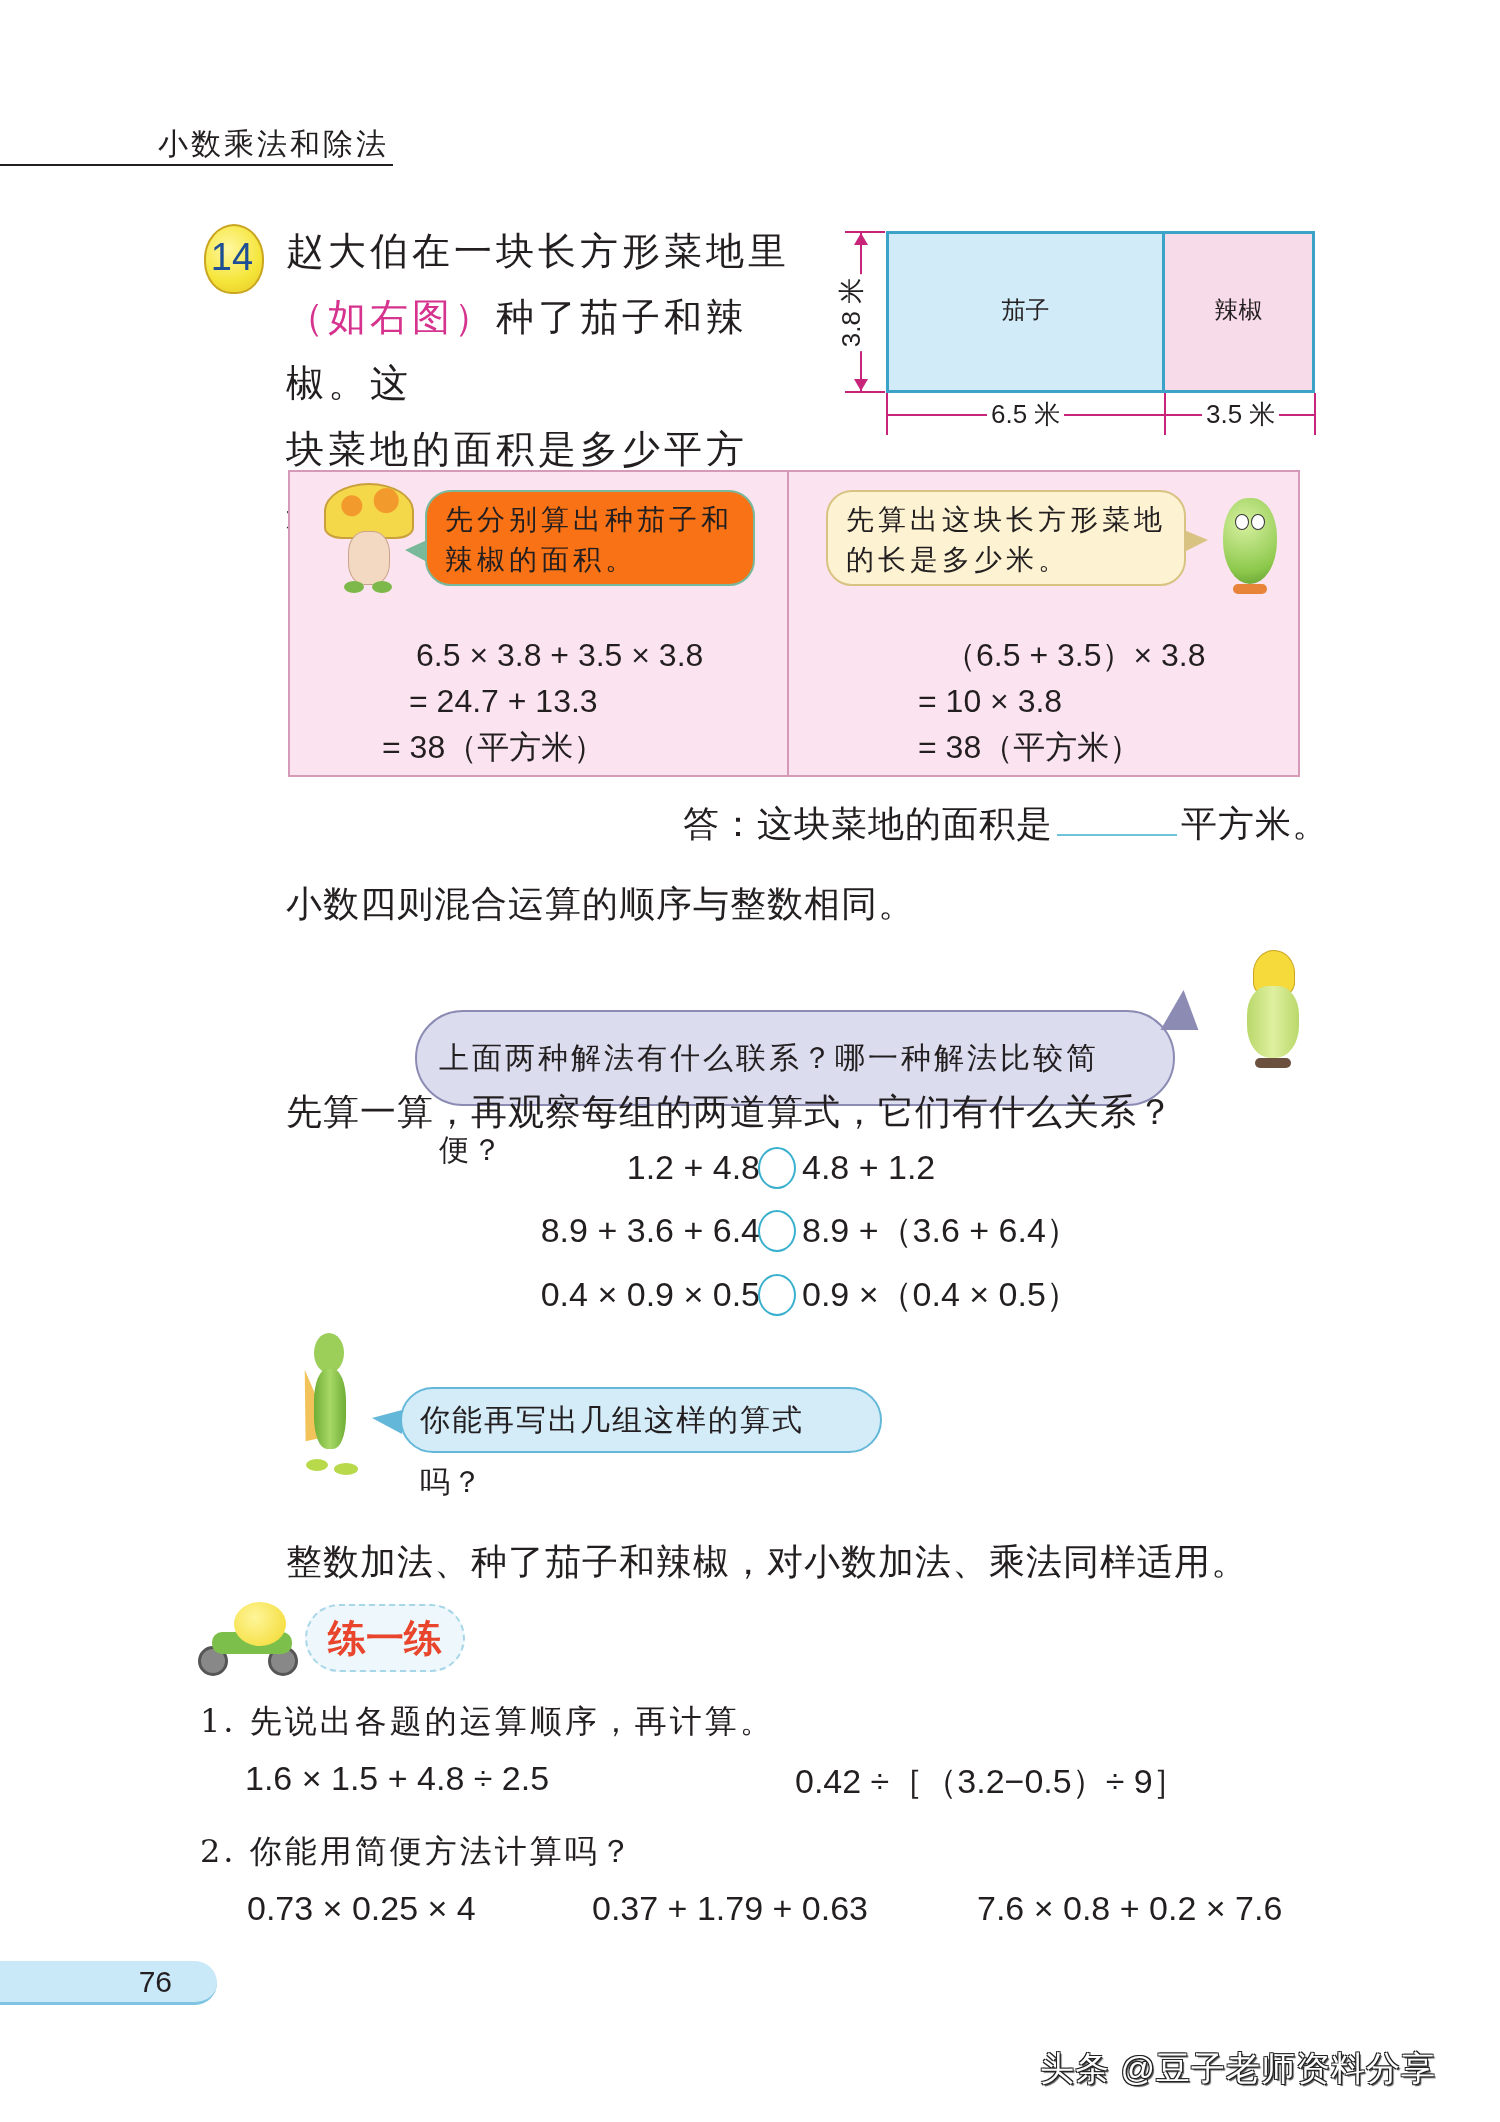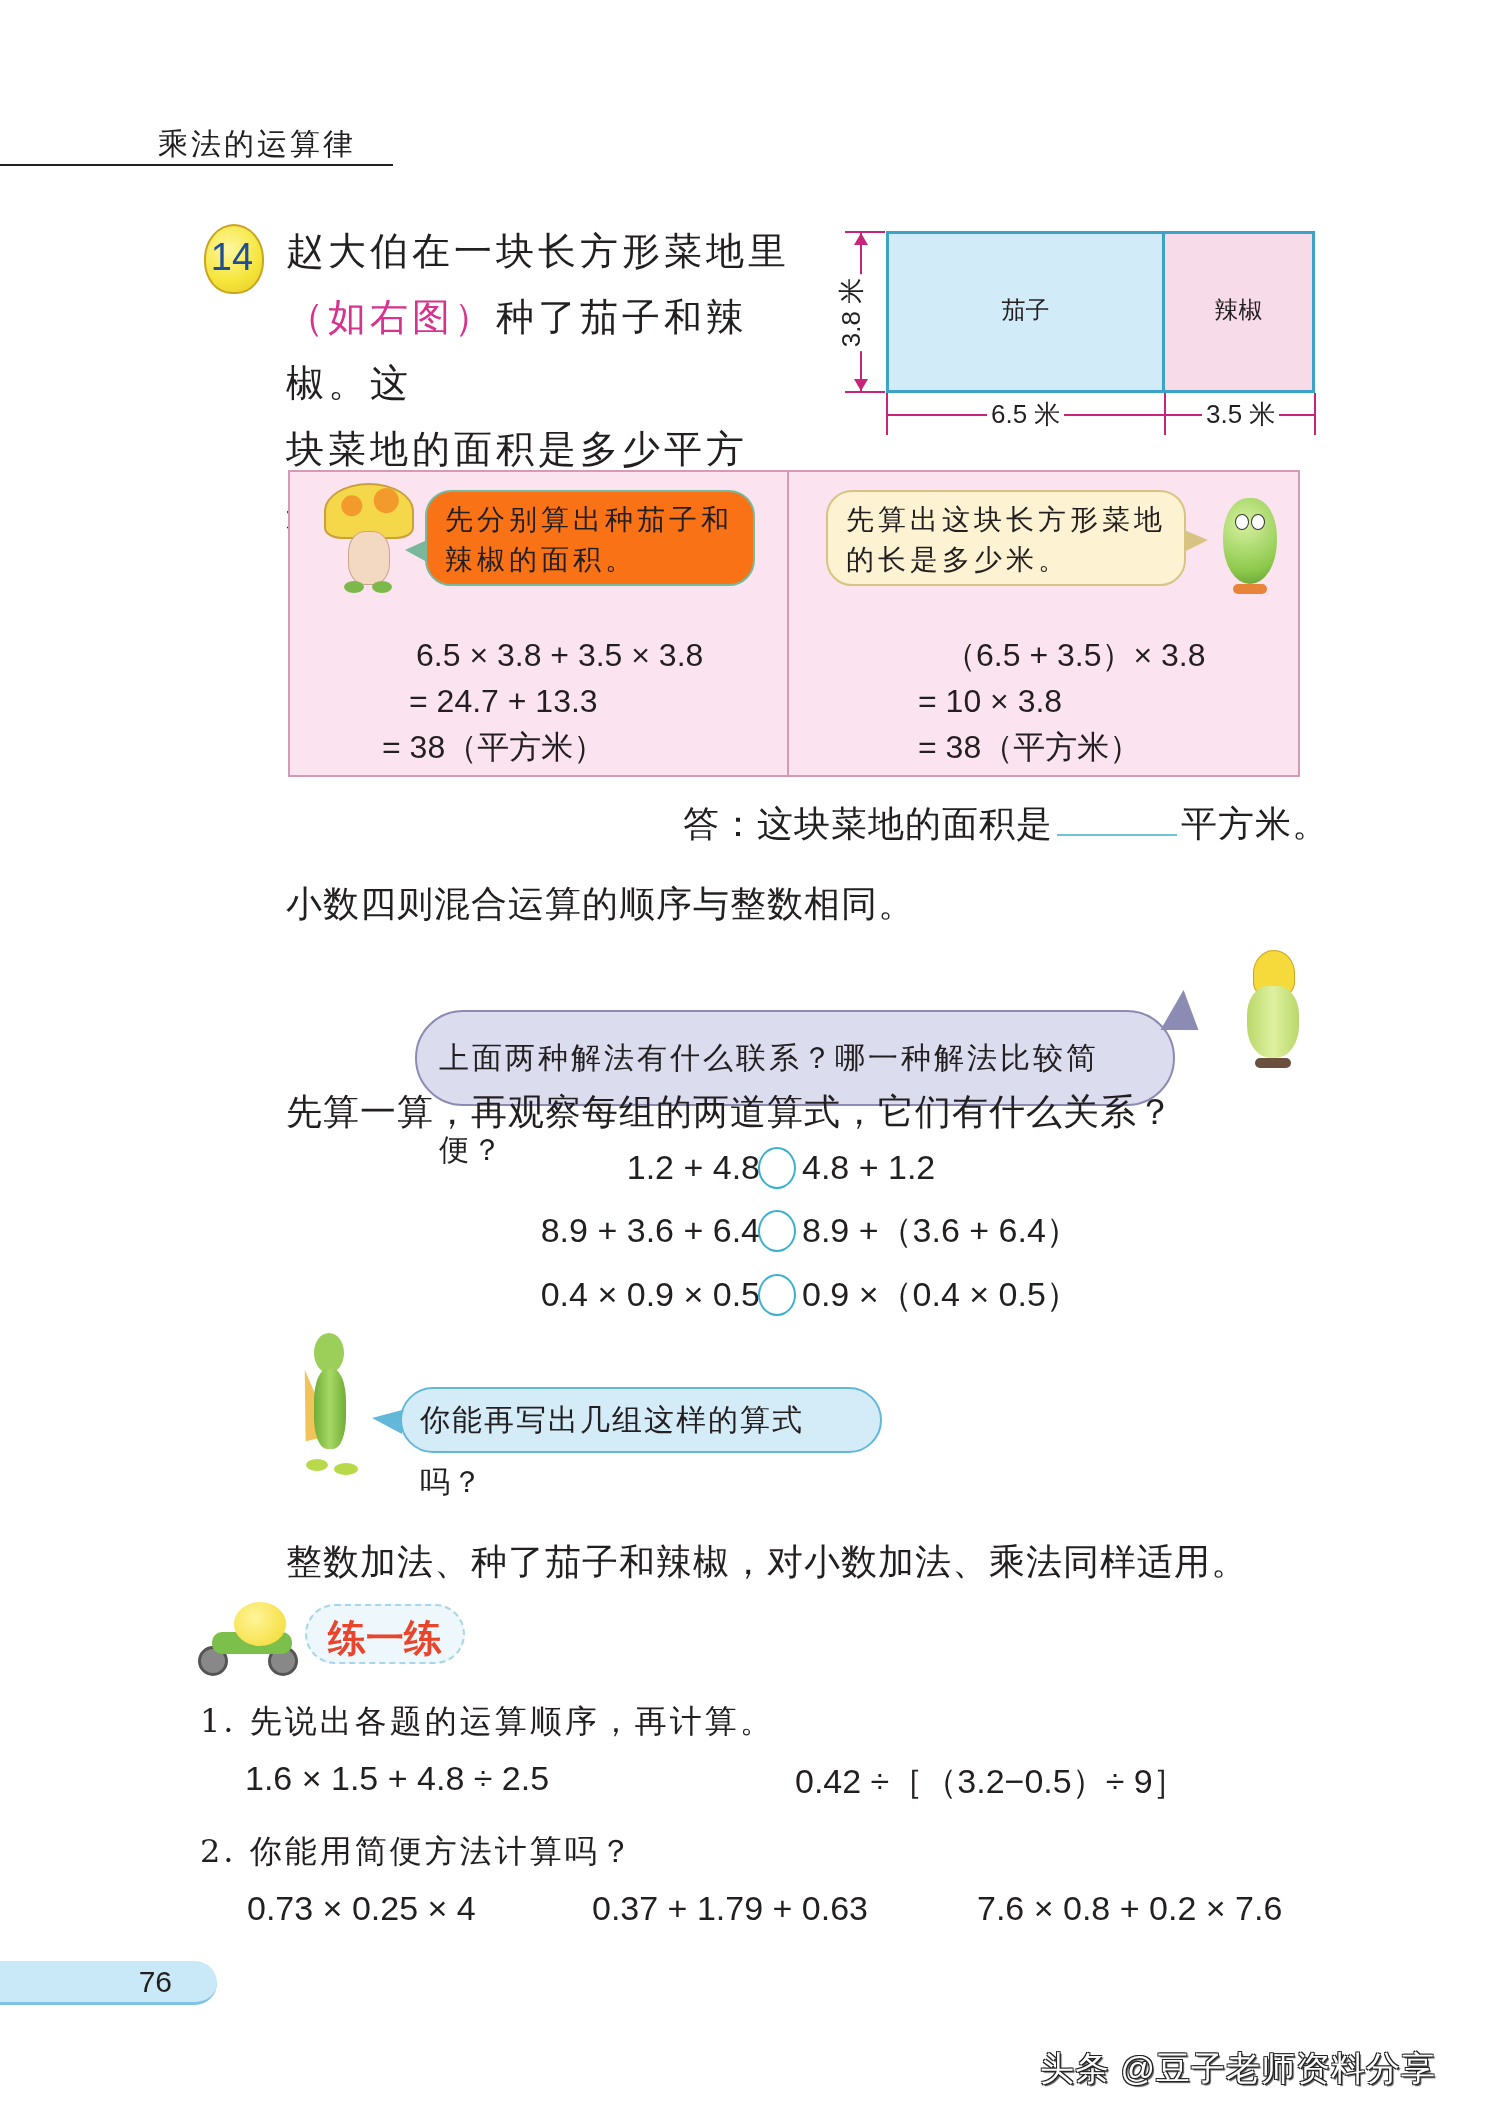--- a/index.html
+++ b/index.html
@@ -49,34 +49,34 @@
   .eqrow{position:absolute;font-size:34px;height:44px;line-height:44px;}
   .eq-left{position:absolute;right:740px;text-align:right;white-space:nowrap;}
   .eq-right{position:absolute;left:802px;white-space:nowrap;}
   .circle{position:absolute;left:758px;width:38px;height:42px;border:2px solid #3ab0cf;border-radius:50%;box-sizing:border-box;}
 
   #wbubble{left:400px;top:1387px;width:482px;height:66px;background:#d4ecf8;border:2px solid #63b7d8;border-radius:33px;box-sizing:border-box;
     font-size:30px;letter-spacing:2px;padding:0 18px;line-height:62px;}
   #rule2{left:286px;top:1538px;font-size:36px;letter-spacing:1px;}
 
   
-  #practice-title{left:305px;top:1604px;width:160px;height:60px;border-radius:36px;background:#eef8fc;border:2px dashed #a6d6e8;box-sizing:border-box;
+  #practice-title{left:305px;top:1604px;width:160px;height:68px;border-radius:36px;background:#eef8fc;border:2px dashed #a6d6e8;box-sizing:border-box;
      color:#e8452c;font-size:38px;font-family:"DejaVu Sans",sans-serif;text-align:center;line-height:64px;font-weight:bold;}
   .ex-q{position:absolute;font-size:32px;letter-spacing:3px;}
   .ex-expr{position:absolute;font-size:34px;white-space:pre;}
 
   #pagetab{left:0;top:1961px;width:217px;height:44px;background:#c9e8f8;border-radius:0 24px 24px 0;border-bottom:3px solid #7fc4e2;box-sizing:border-box;
      text-align:right;padding-right:45px;font-size:30px;line-height:42px;}
   #watermark{left:1040px;top:2046px;font-size:34px;color:#fff;letter-spacing:1px;
      text-shadow:-1px -1px 0 #222,1px -1px 0 #222,-1px 1px 0 #222,1px 1px 0 #222,2px 2px 1px #555;}
 </style>
 </head>
 <body>
 
-<div id="chapter" class="abs serif">乘法的运算律</div>
+<div id="chapter" class="abs serif">小数乘法和除法</div>
 <div id="chapter-rule" class="abs"></div>
 
 <div id="badge" class="abs">
   <div class="egg"></div>
   <div class="num sans">14</div>
 </div>
 <div id="problem" class="abs ptext serif">
   <div>赵大伯在一块长方形菜地里</div>
   <div><span class="pink">（如右图）</span><span>种了茄子和辣椒。这</span></div>
   <div>块菜地的面积是多少平方米？</div>

